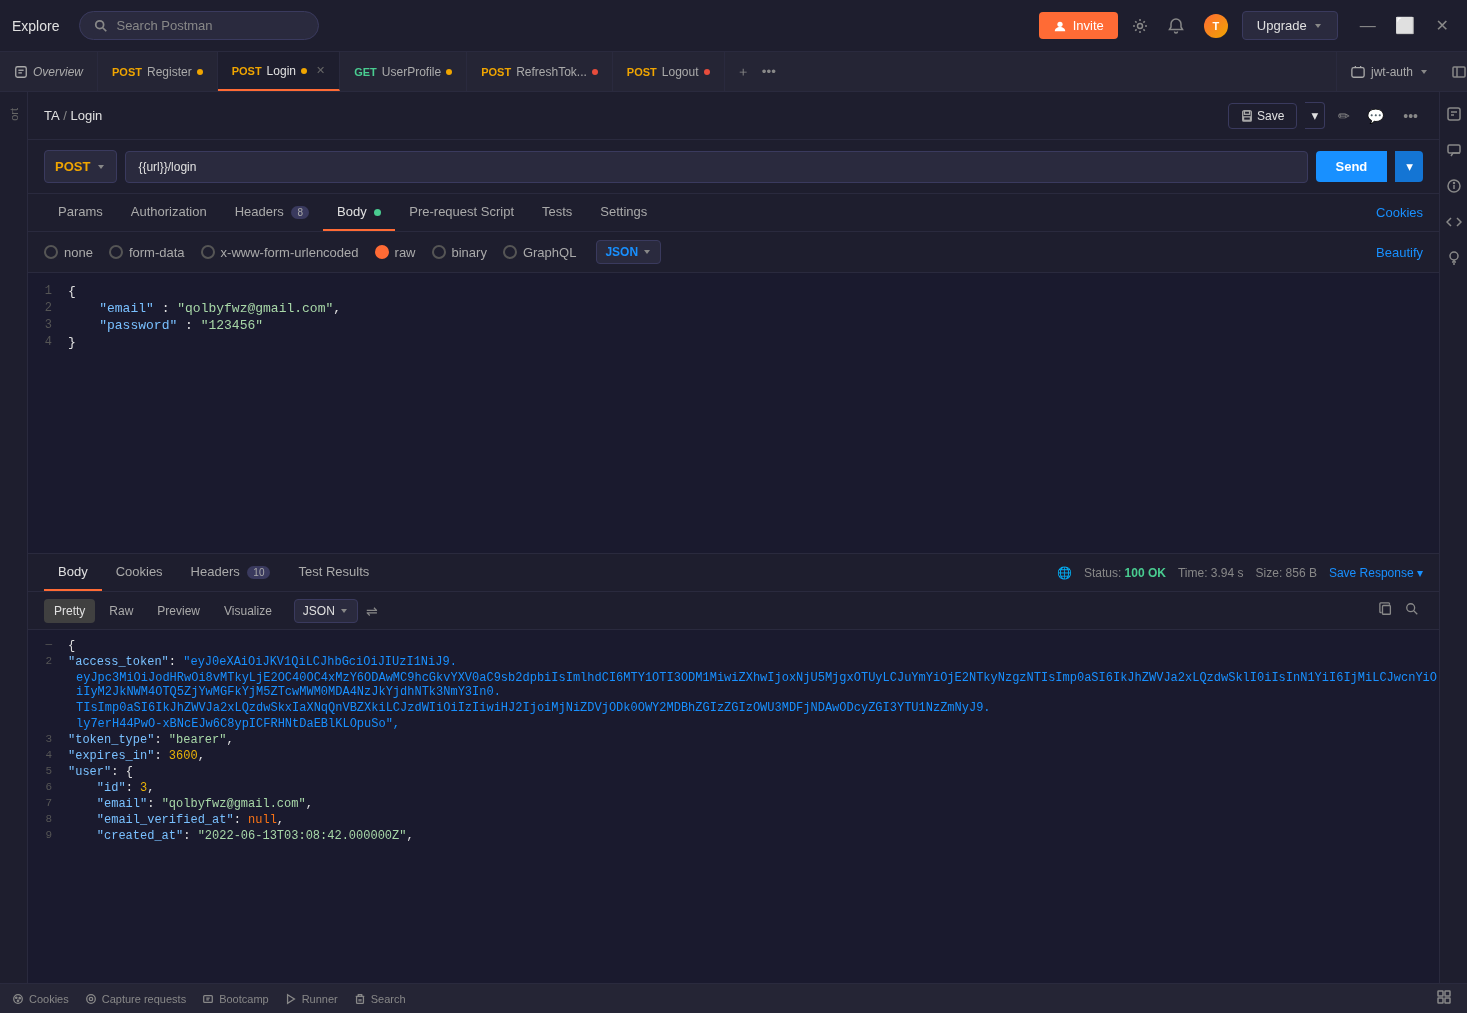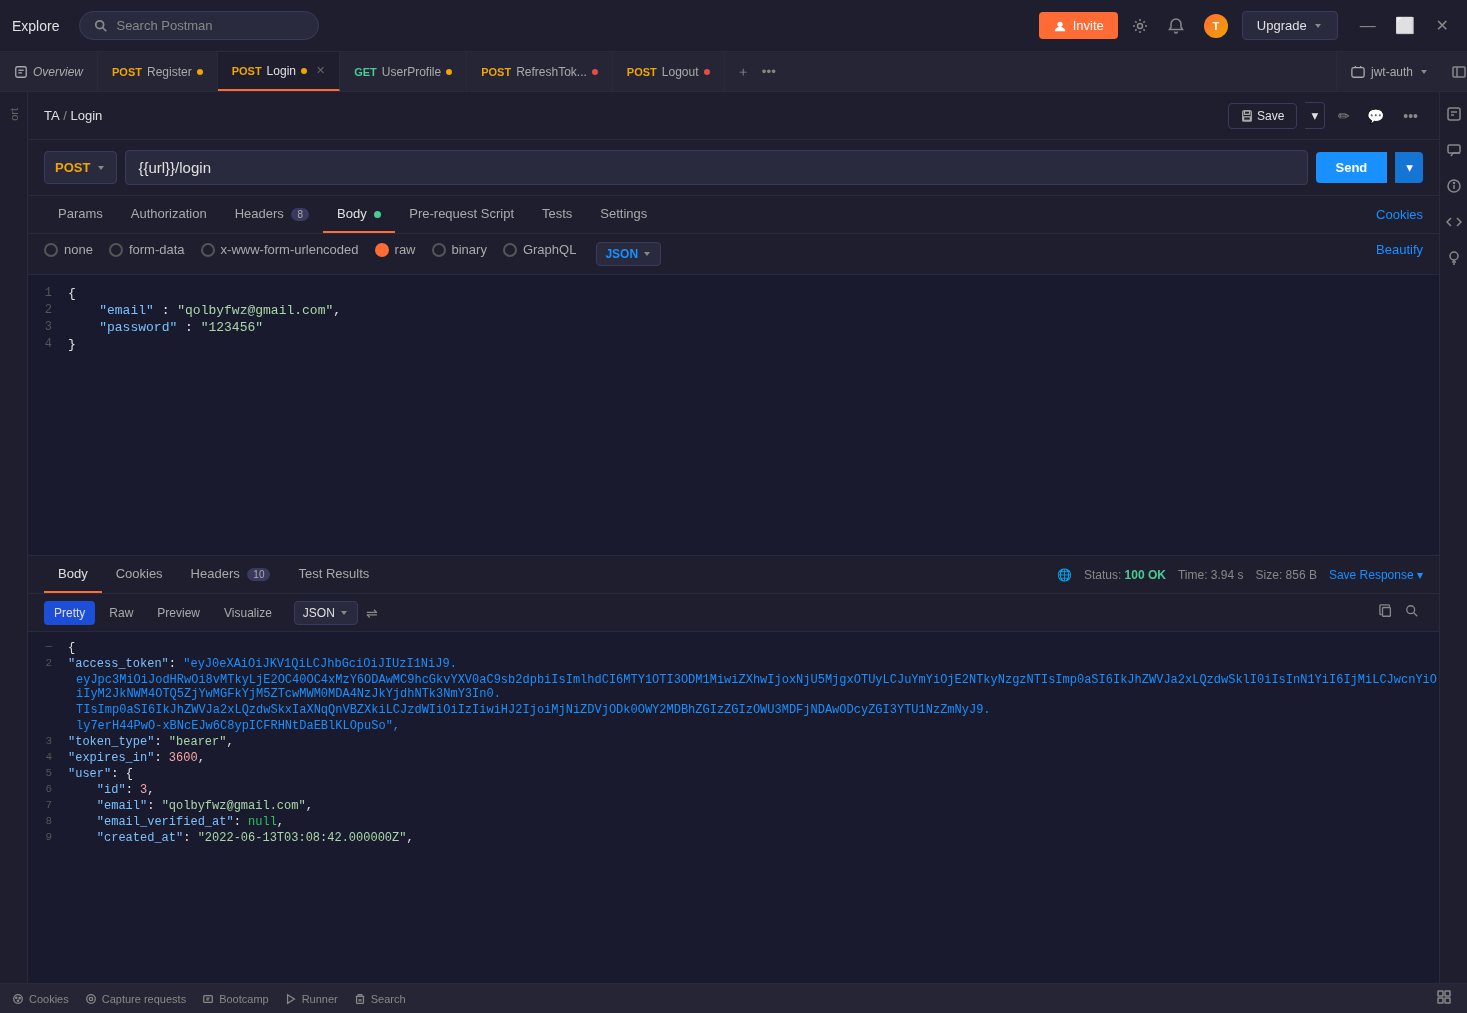--- a/index.html
+++ b/index.html
@@ -44,34 +44,34 @@
     .breadcrumb { font-size: 13px; color: #888; }
     .breadcrumb span { color: #e0e0e0; font-weight: 500; }
     .header-spacer { flex: 1; }
     .save-btn { background: none; border: 1px solid #3a3a5e; color: #e0e0e0; border-radius: 4px; padding: 5px 12px; font-size: 12px; cursor: pointer; display: flex; align-items: center; gap: 4px; }
     .save-btn-dropdown { background: none; border: 1px solid #3a3a5e; border-left: none; color: #e0e0e0; border-radius: 0 4px 4px 0; padding: 5px 6px; cursor: pointer; }
     .header-action-btn { background: none; border: none; color: #888; cursor: pointer; padding: 5px; border-radius: 4px; font-size: 14px; }
 
     
     .url-bar { display: flex; align-items: center; padding: 10px 16px; background: #1e1e2e; border-bottom: 1px solid #2a2a3e; gap: 8px; flex-shrink: 0; }
     .method-select { background: #2a2a3e; border: 1px solid #3a3a5e; color: #f0a500; border-radius: 4px; padding: 8px 10px; font-size: 13px; font-weight: 600; cursor: pointer; display: flex; align-items: center; gap: 6px; }
-    .url-input { flex: 1; background: #2a2a3e; border: 1px solid #3a3a5e; color: #e0e0e0; border-radius: 4px; padding: 8px 12px; font-size: 15px; }
+    .url-input { flex: 1; background: #2a2a3e; border: 1px solid #3a3a5e; color: #e0e0e0; border-radius: 4px; padding: 8px 12px; font-size: 12px; }
     .send-btn { background: #1890ff; color: white; border: none; border-radius: 4px 0 0 4px; padding: 8px 20px; font-size: 13px; font-weight: 600; cursor: pointer; }
     .send-dropdown { background: #1475d4; color: white; border: none; border-radius: 0 4px 4px 0; padding: 8px 10px; cursor: pointer; border-left: 1px solid #1475d4; }
 
     
     .request-tabs { display: flex; align-items: center; padding: 0 16px; background: #1e1e2e; border-bottom: 1px solid #2a2a3e; flex-shrink: 0; }
     .req-tab { padding: 10px 14px; font-size: 13px; color: #aaa; cursor: pointer; border-bottom: 2px solid transparent; }
     .req-tab.active { color: #e0e0e0; border-bottom: 2px solid #ff6b35; }
     .req-tab-badge { background: #3a3a5e; color: #aaa; border-radius: 10px; padding: 1px 6px; font-size: 10px; margin-left: 4px; }
     .req-tab-dot { width: 7px; height: 7px; border-radius: 50%; background: #49cc90; margin-left: 4px; display: inline-block; }
     .cookies-btn { margin-left: auto; color: #1890ff; font-size: 13px; cursor: pointer; }
 
     
-    .body-options { display: flex; align-items: flex-start; padding: 8px 16px; background: #1e1e2e; gap: 16px; flex-shrink: 0; border-bottom: 1px solid #2a2a3e; }
+    .body-options { display: flex; align-items: center; padding: 8px 16px; background: #1e1e2e; gap: 16px; flex-shrink: 0; border-bottom: 1px solid #2a2a3e; }
     .radio-opt { display: flex; align-items: center; gap: 6px; color: #aaa; font-size: 13px; cursor: pointer; }
     .radio-circle { width: 14px; height: 14px; border-radius: 50%; border: 2px solid #555; flex-shrink: 0; }
     .body-options-spacer { flex: 1; }
     .beautify-btn { color: #1890ff; font-size: 13px; cursor: pointer; }
 
     
     .code-editor { flex: 1; background: #1a1a2e; padding: 10px 0; overflow-y: auto; font-family: 'Courier New', monospace; font-size: 13px; position: relative; min-height: 200px; max-height: 280px; }
     .code-line { display: flex; align-items: flex-start; padding: 1px 0; }
     .line-num { width: 40px; text-align: right; padding-right: 16px; color: #555; flex-shrink: 0; font-size: 12px; user-select: none; }
     .line-content { flex: 1; color: #e0e0e0; white-space: pre; }
@@ -85,35 +85,35 @@
     .resp-tab { padding: 10px 14px; font-size: 13px; color: #aaa; cursor: pointer; border-bottom: 2px solid transparent; }
     .resp-tab.active { color: #e0e0e0; border-bottom: 2px solid #ff6b35; }
     .resp-tab-badge { background: #3a3a5e; color: #aaa; border-radius: 10px; padding: 1px 6px; font-size: 10px; margin-left: 4px; }
     .resp-meta { margin-left: auto; display: flex; align-items: center; gap: 12px; font-size: 12px; color: #888; }
     .resp-status-ok { color: #49cc90; font-weight: 600; }
     .save-resp-btn { color: #1890ff; font-size: 12px; cursor: pointer; }
 
     
     .resp-format-bar { display: flex; align-items: center; padding: 6px 16px; background: #1e1e2e; border-bottom: 1px solid #2a2a3e; gap: 4px; flex-shrink: 0; }
     .fmt-tab { padding: 5px 10px; font-size: 12px; color: #aaa; cursor: pointer; border-radius: 4px; }
-    .fmt-tab.active { background: #1d4ed8; color: #e0e0e0; }
+    .fmt-tab.active { background: #404040; color: #e0e0e0; }
     .fmt-select { background: #2a2a3e; border: 1px solid #3a3a5e; color: #e0e0e0; border-radius: 4px; padding: 4px 8px; font-size: 12px; cursor: pointer; display: flex; align-items: center; gap: 4px; margin-left: 8px; }
     .fmt-bar-spacer { flex: 1; }
     .fmt-icon-btn { background: none; border: none; color: #888; cursor: pointer; padding: 4px; font-size: 14px; }
 
     
     .response-body { flex: 1; overflow-y: auto; font-family: 'Courier New', monospace; font-size: 12px; padding: 8px 0; background: #1a1a2e; }
     .resp-line { display: flex; align-items: flex-start; padding: 1px 0; }
     .resp-line-num { width: 40px; text-align: right; padding-right: 16px; color: #555; flex-shrink: 0; font-size: 11px; }
     .resp-line-content { flex: 1; white-space: pre-wrap; word-break: break-all; }
     .rj-key { color: #79c0ff; }
     .rj-string { color: #a8d8a8; }
     .rj-string-url { color: #1890ff; }
-    .rj-number { color: #fca5a5; }
-    .rj-null { color: #22c55e; }
+    .rj-number { color: #eab308; }
+    .rj-null { color: #f97316; }
     .rj-plain { color: #e0e0e0; }
 
     
     .status-bar { display: flex; align-items: center; background: #252535; height: 30px; padding: 0 12px; border-top: 1px solid #2a2a3e; font-size: 11px; color: #888; gap: 16px; flex-shrink: 0; }
     .status-bar-spacer { flex: 1; }
     .status-item { display: flex; align-items: center; gap: 5px; cursor: pointer; }
 
     
     .right-sidebar { width: 28px; background: #1e1e2e; border-left: 1px solid #2a2a3e; display: flex; flex-direction: column; align-items: center; padding: 8px 0; gap: 8px; flex-shrink: 0; }
     .right-btn { background: none; border: none; color: #666; cursor: pointer; padding: 6px; border-radius: 4px; font-size: 14px; display: flex; align-items: center; }

